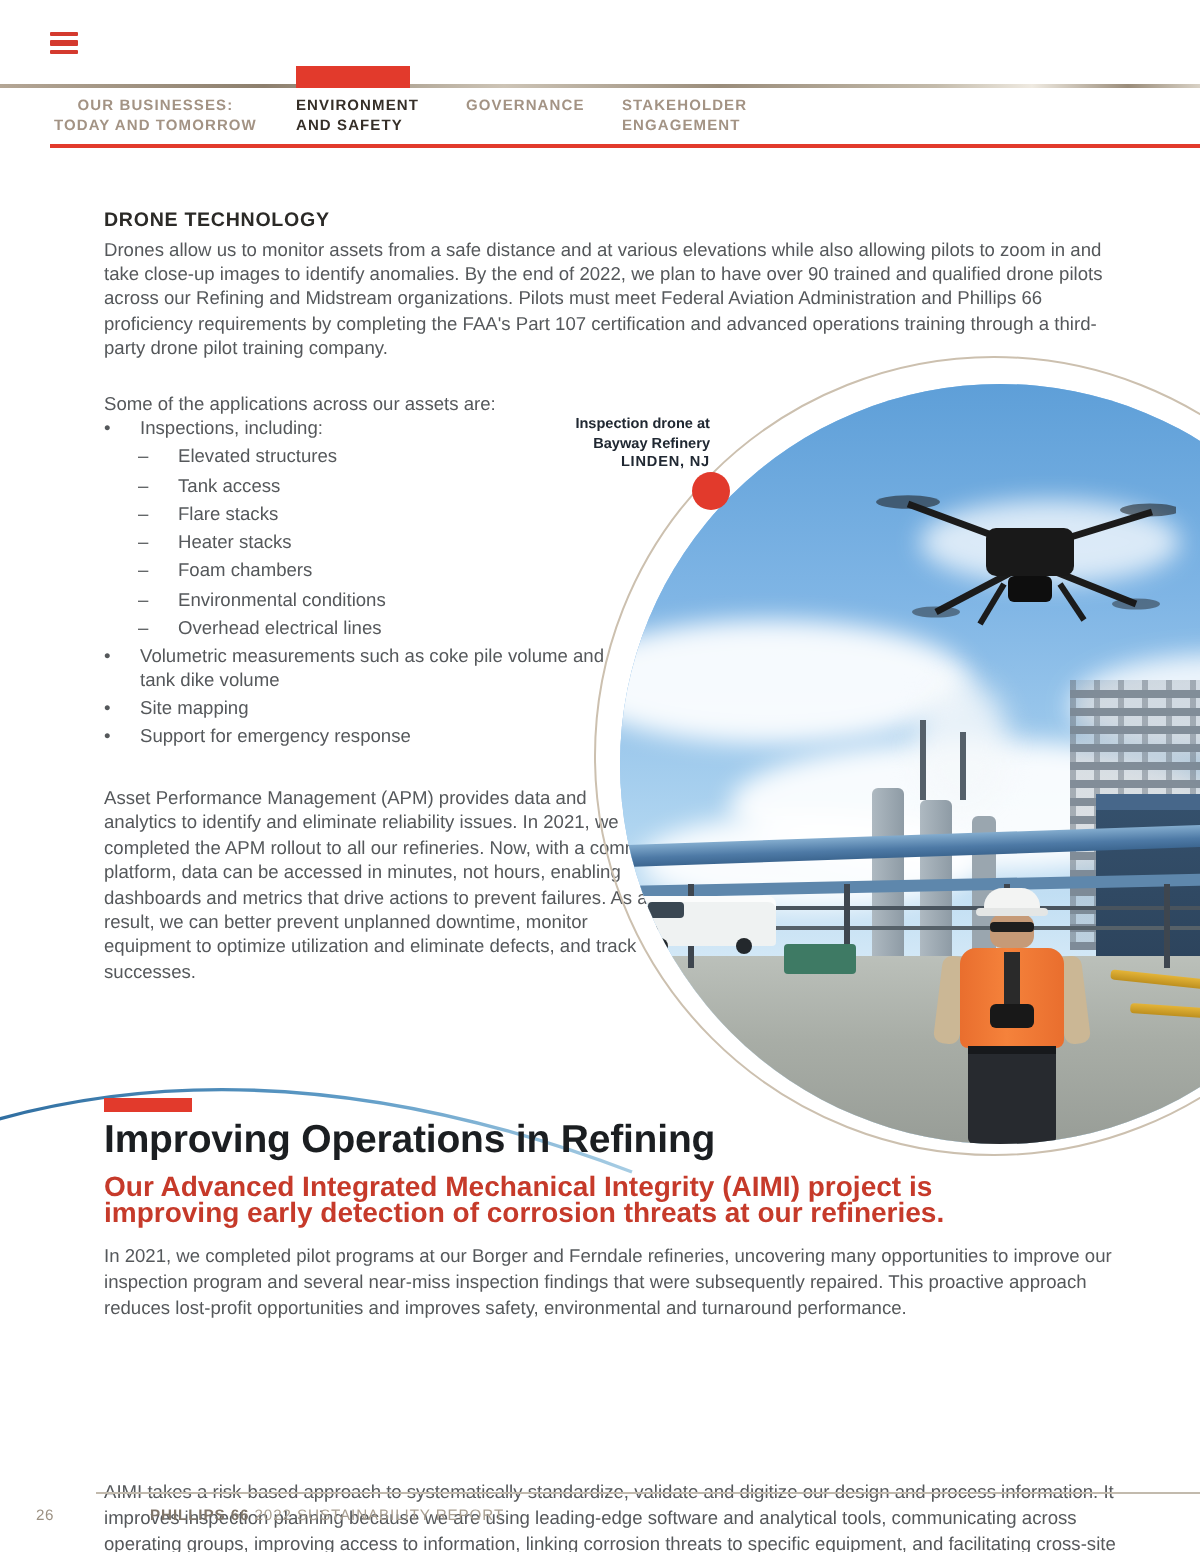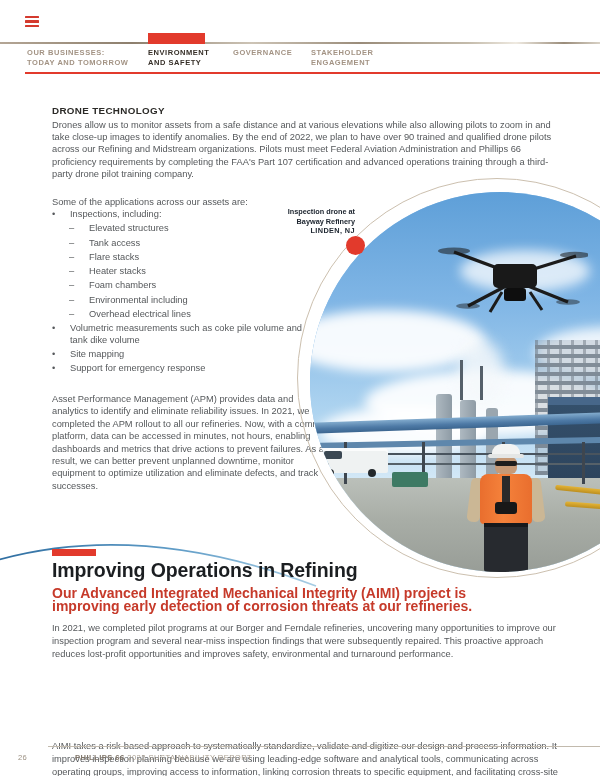--- a/index.html
+++ b/index.html
@@ -11,21 +11,21 @@
   .page{position:relative;width:600px;height:776px;background:#fff;overflow:hidden;}
 
   
   .hamburger{position:absolute;left:25px;top:16px;width:14px;height:11px;display:flex;flex-direction:column;justify-content:space-between;cursor:pointer;}
   .hamburger span{display:block;height:2.3px;background:#D43A2E;border-radius:0.5px;}
   .rule-tan{position:absolute;left:0;top:42px;width:600px;height:2.4px;
     background:linear-gradient(90deg,#b4a695 0%,#8d7f6d 22%,#cdc4b6 42%,#9a8c7a 60%,#c4bbab 78%,#efeae1 86%,#9a8c7a 94%,#d9d2c6 100%);}
   .nav-indicator{position:absolute;left:148px;top:33px;width:57px;height:11px;background:#E23A2C;}
   .nav-item{position:absolute;top:48px;font-size:7.5px;font-weight:700;letter-spacing:0.55px;line-height:9.6px;color:#A39384;text-transform:uppercase;cursor:pointer;}
   .nav-item.active{color:#362F28;}
-  .nav-1{left:27px;} .nav-2{left:148px;} .nav-3{left:233px;} .nav-4{left:311px;}
+  .nav-1{left:27px;text-align:center;} .nav-2{left:148px;} .nav-3{left:233px;} .nav-4{left:311px;}
   .rule-red{position:absolute;left:25px;top:72px;width:575px;height:2.4px;background:#E23A2C;}
 
   
   .sec-heading{position:absolute;font-size:9.8px;font-weight:700;letter-spacing:0.35px;color:#2B2A27;}
   .body-text{position:absolute;font-size:9.3px;line-height:12.2px;color:#55585B;}
   #drone-heading{left:52px;top:105px;}
   #drone-para{left:52px;top:119px;width:516px;}
   #list-intro{left:52px;top:196px;width:400px;}
   .app-list{position:absolute;left:52px;top:209px;width:255px;font-size:9.3px;color:#55585B;}
   .li{display:flex;line-height:11.6px;margin-bottom:2.7px;}
@@ -164,21 +164,21 @@
     <div class="li sub">
         <span class="mk">–</span>
         <span>Heater stacks</span>
       </div>
     <div class="li sub">
         <span class="mk">–</span>
         <span>Foam chambers</span>
       </div>
     <div class="li sub">
         <span class="mk">–</span>
-        <span>Environmental including</span>
+        <span>Environmental conditions</span>
       </div>
     <div class="li sub">
         <span class="mk">–</span>
         <span>Overhead electrical lines</span>
       </div>
     <div class="li">
         <span class="mk">•</span>
         <span>Volumetric measurements such as coke pile volume and tank dike volume</span>
       </div>
     <div class="li">

